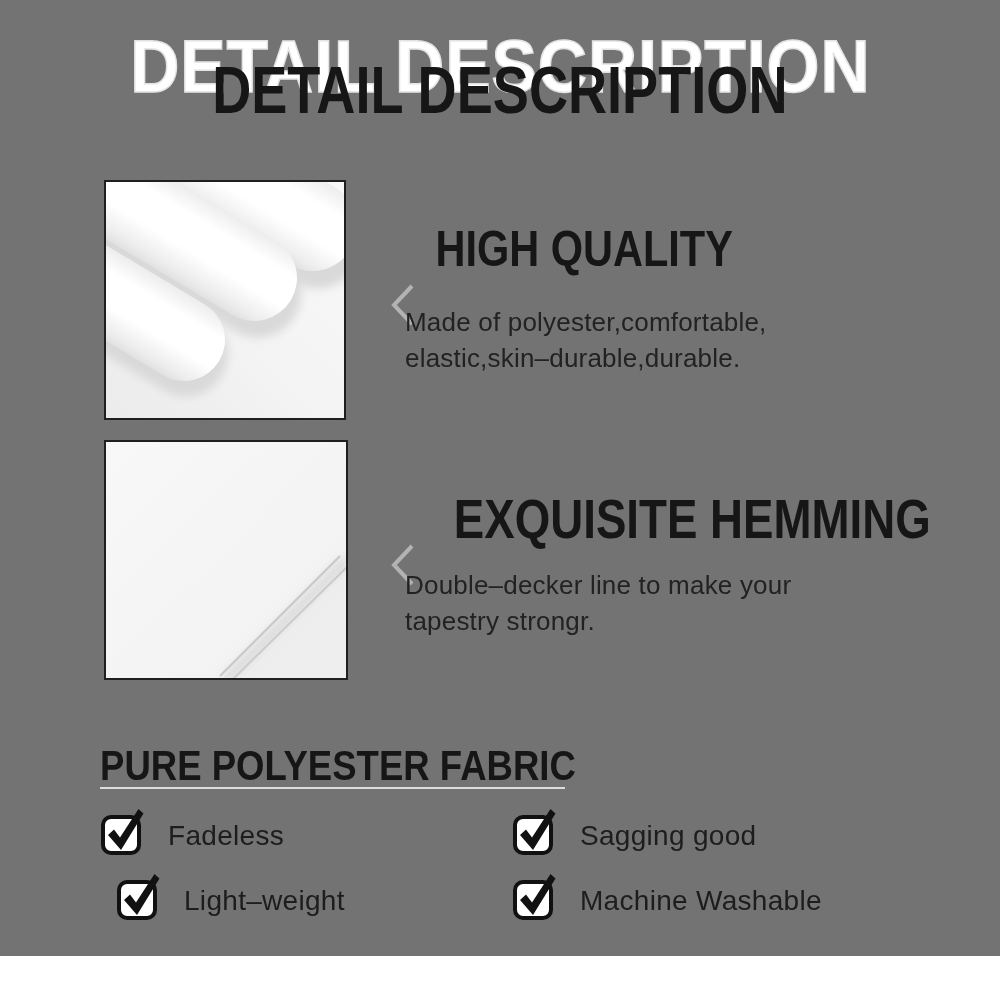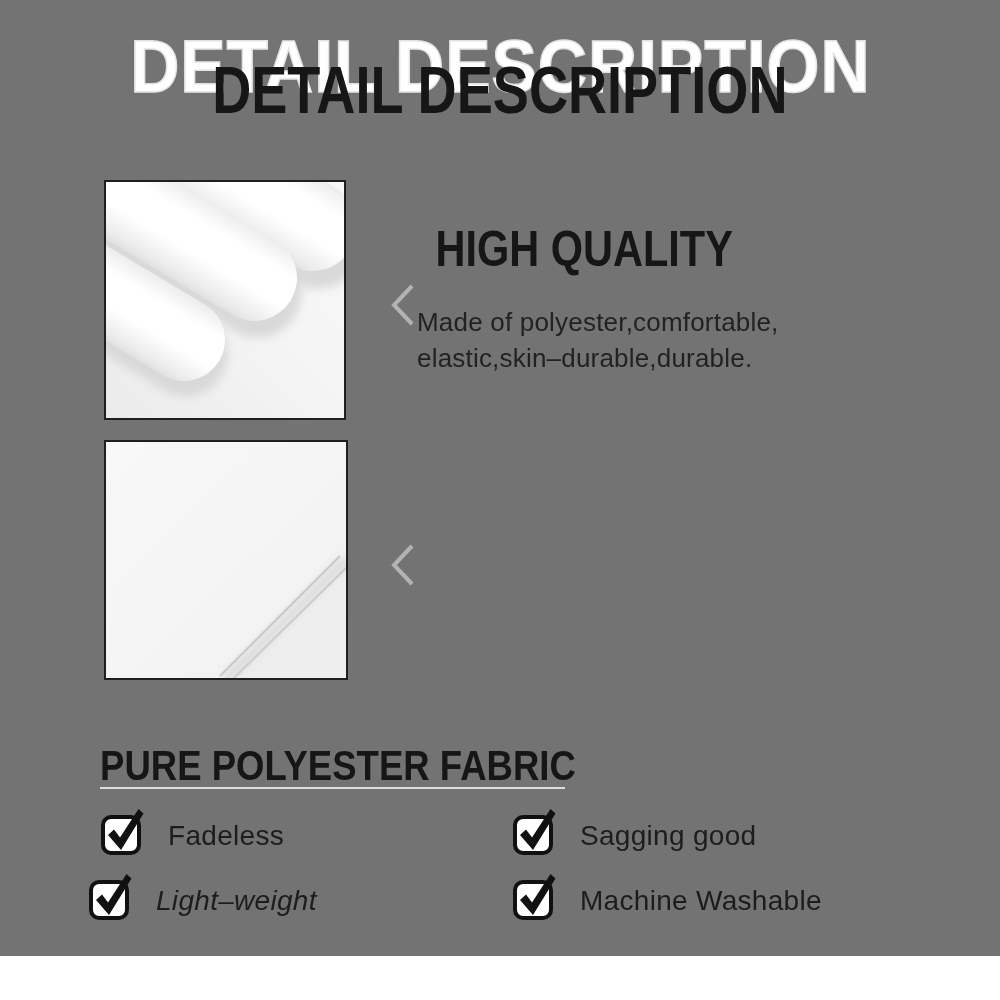--- a/index.html
+++ b/index.html
@@ -45,38 +45,38 @@
 
   .feature-text{position:absolute;width:505px;text-align:left;}
   .feature-text1{left:405px;top:224px;}
   .feature-text2{left:405px;top:492px;}
   .feature-heading{
     margin:0;font-weight:700;color:#161616;line-height:1;white-space:nowrap;
   }
   .feature-text1 .feature-heading{font-size:50px;margin-bottom:30px;}
   .feature-text2 .feature-heading{font-size:55px;margin-bottom:20px;}
   .feature-heading .squeeze{display:inline-block;transform:scaleX(0.83);transform-origin:center;}
-  .feature-desc{margin:12px;font-size:26px;line-height:36px;color:#222;letter-spacing:0.2px;}
+  .feature-desc{margin:0;font-size:26px;line-height:36px;color:#222;letter-spacing:0.2px;}
 
   
   .checklist-heading{
     position:absolute;left:100px;top:744px;margin:0;
     font-size:43px;font-weight:700;line-height:1;color:#161616;white-space:nowrap;
     transform:scaleX(0.85);transform-origin:left center;
   }
   .checklist-underline{
     position:absolute;left:100px;top:787px;width:465px;height:2px;background:#dcdcdc;
   }
   .check-item{position:absolute;display:flex;gap:22px;align-items:flex-start;}
   .check-item .label{
     font-size:28px;color:#1d1d1d;line-height:1;padding-top:16px;letter-spacing:0.3px;
   }
   .ci-1{left:100px;top:806px;}
   .ci-2{left:512px;top:806px;}
-  .ci-3{left:88px;top:871px;font-style:italic;}
+  .ci-3{left:116px;top:871px;}
   .ci-4{left:512px;top:871px;}
   .checkbox-svg{display:block;width:46px;height:50px;flex:0 0 46px;}
 </style>
 </head>
 <body>
 
 <div class="page">
 
   <div class="ghost-title">
     <span class="squeeze">DETAIL DESCRIPTION</span>
@@ -162,20 +162,29 @@
       <line x1="234" y1="114" x2="114" y2="234" stroke="#c8c8c8" stroke-width="2"></line>
       <line x1="241" y1="125" x2="124" y2="240" stroke="#cccccc" stroke-width="2"></line>
     </svg>
   </div>
 
   <div class="chevron chevron2">
     <svg viewBox="0 0 30 46" width="30" height="46">
       <path d="M24 4 L6 23 L24 42" fill="none" stroke="#b3b3b3" stroke-width="4"></path>
     </svg>
   </div>
+  <div class="feature-text feature-text2">
+    <h2 class="feature-heading">
+      <span class="squeeze">EXQUISITE HEMMING</span>
+    </h2>
+    <p class="feature-desc">
+      <span>Double–decker line to make your</span><br>
+      <span>tapestry strongr.</span>
+    </p>
+  </div>
 
   <h3 class="checklist-heading">PURE POLYESTER FABRIC</h3>
   <div class="checklist-underline"></div>
 
   <div class="check-item ci-1">
     <svg class="checkbox-svg" viewBox="0 0 46 50">
       <rect x="3" y="11" width="36" height="36" rx="8" fill="#ffffff" stroke="#111" stroke-width="4"></rect>
       <path d="M8 29 L14 23.5 L20 31.5 L38.5 3 L43.5 7.5 L21 44 Z" fill="#111"></path>
     </svg>
     <span class="label">Fadeless</span>

